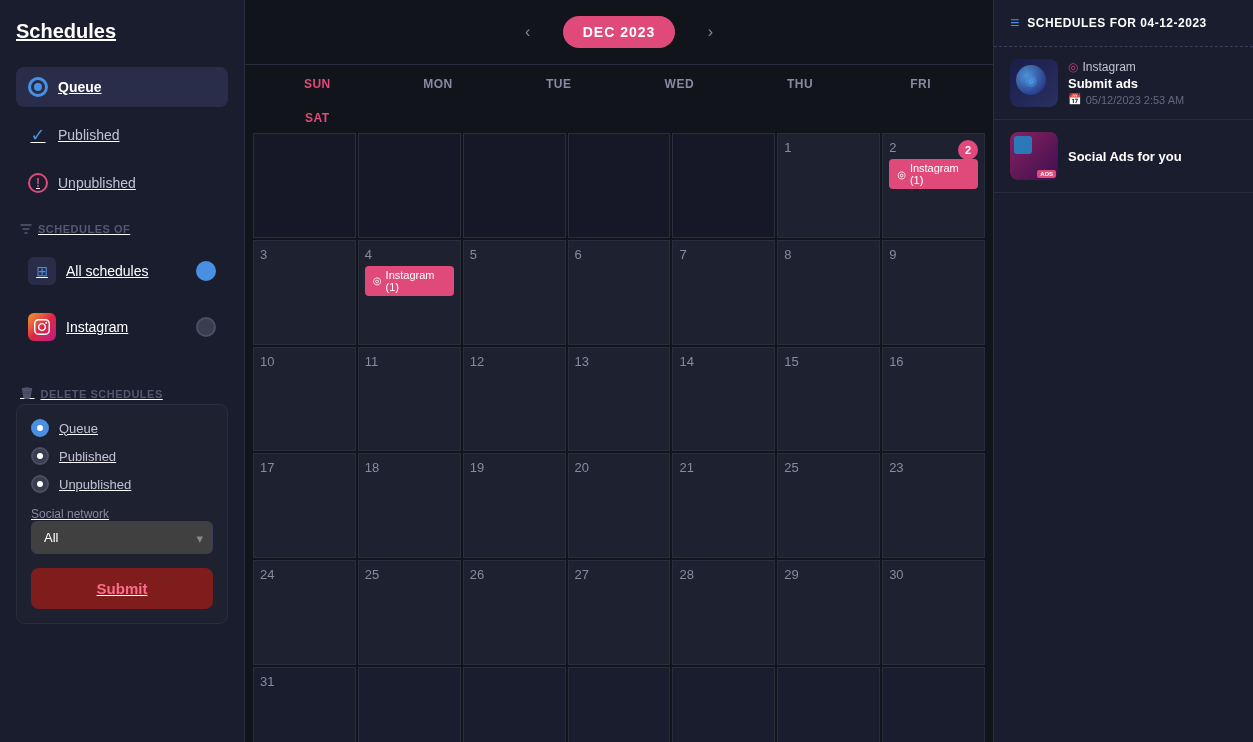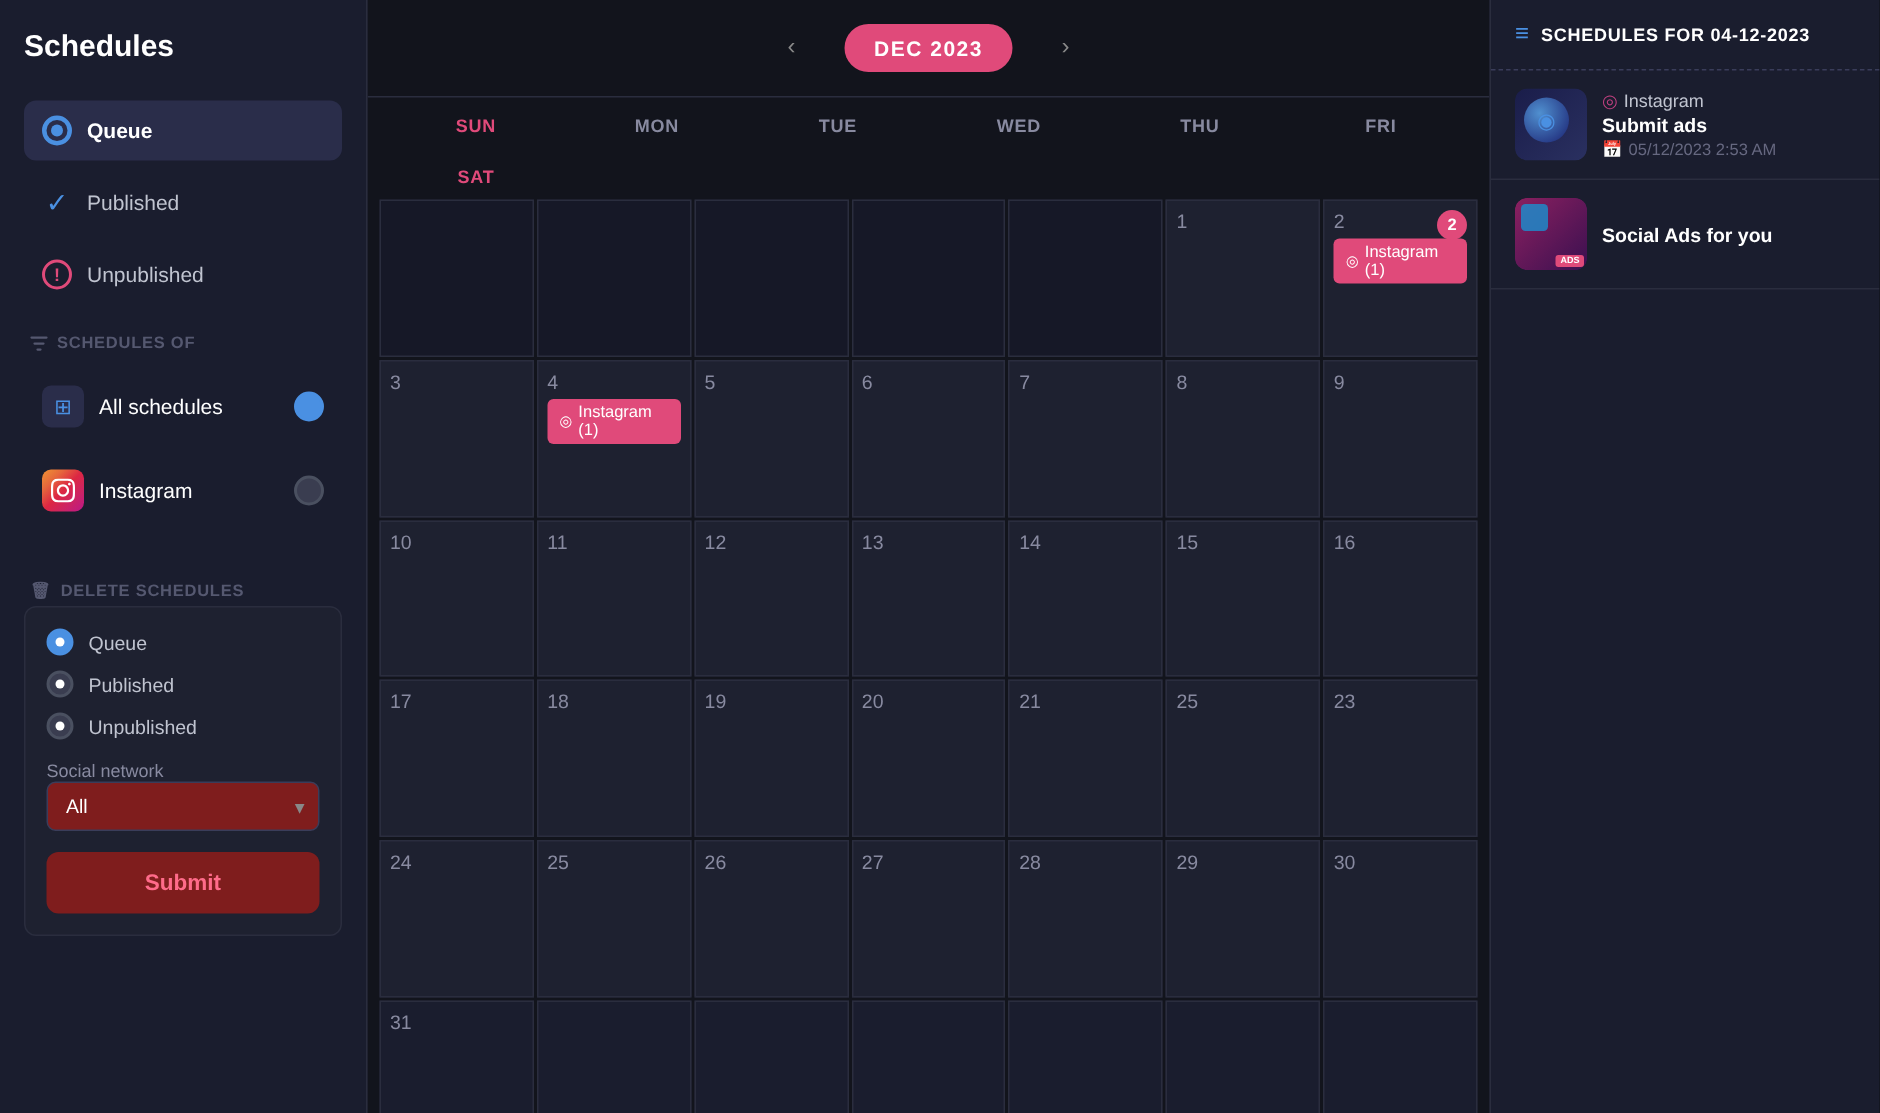--- a/index.html
+++ b/index.html
@@ -17,20 +17,21 @@
     
     .sidebar {
       width: 245px;
       min-width: 245px;
       background: #1a1d2e;
       padding: 20px 16px;
       display: flex;
       flex-direction: column;
       gap: 8px;
       border-right: 1px solid #2a2d3e;
+      text-decoration: underline;
     }
     .sidebar-title {
       font-size: 20px;
       font-weight: 700;
       color: #fff;
       margin-bottom: 16px;
     }
     .sidebar-item {
       display: flex;
       align-items: center;
@@ -199,21 +200,21 @@
     .social-network-label {
       font-size: 12px;
       color: #888aa0;
       margin-top: 4px;
     }
     .select-wrapper {
       position: relative;
     }
     .social-select {
       width: 100%;
-      background: #7f1d1d;
+      background: #404040;
       border: 1px solid #3a3d5a;
       color: #fff;
       padding: 8px 12px;
       border-radius: 6px;
       font-size: 13px;
       appearance: none;
       cursor: pointer;
     }
     .select-chevron {
       position: absolute;

